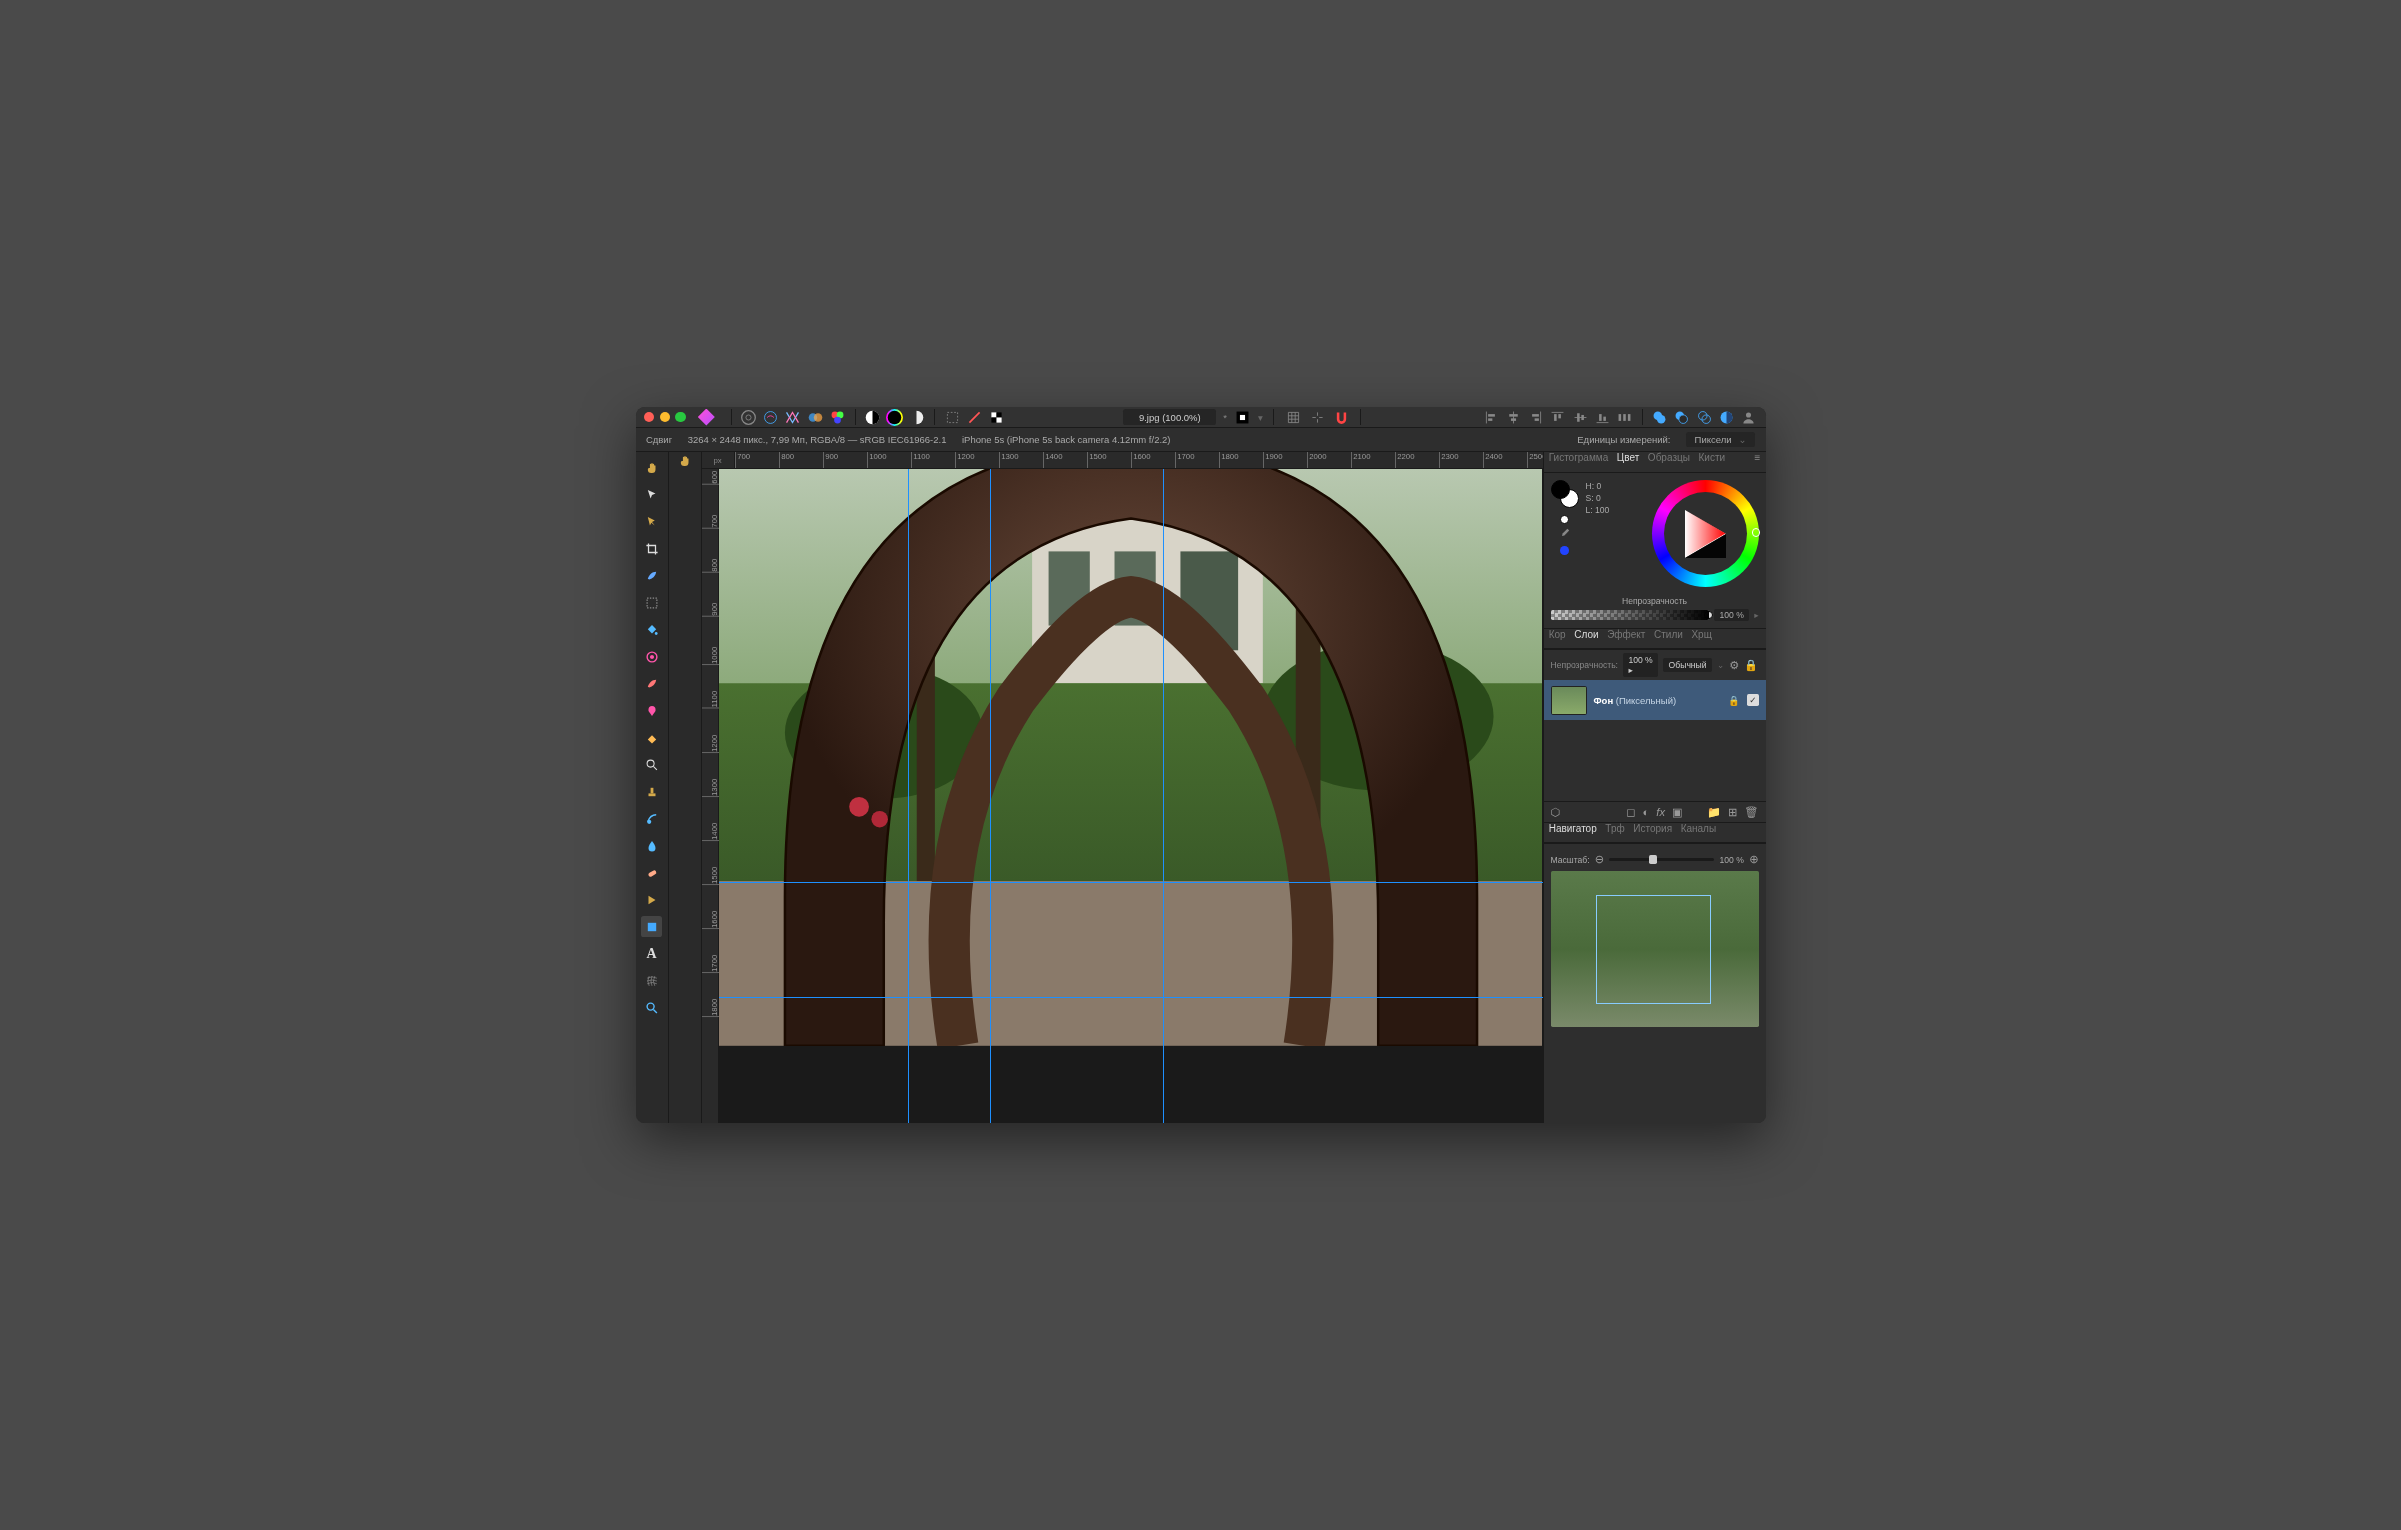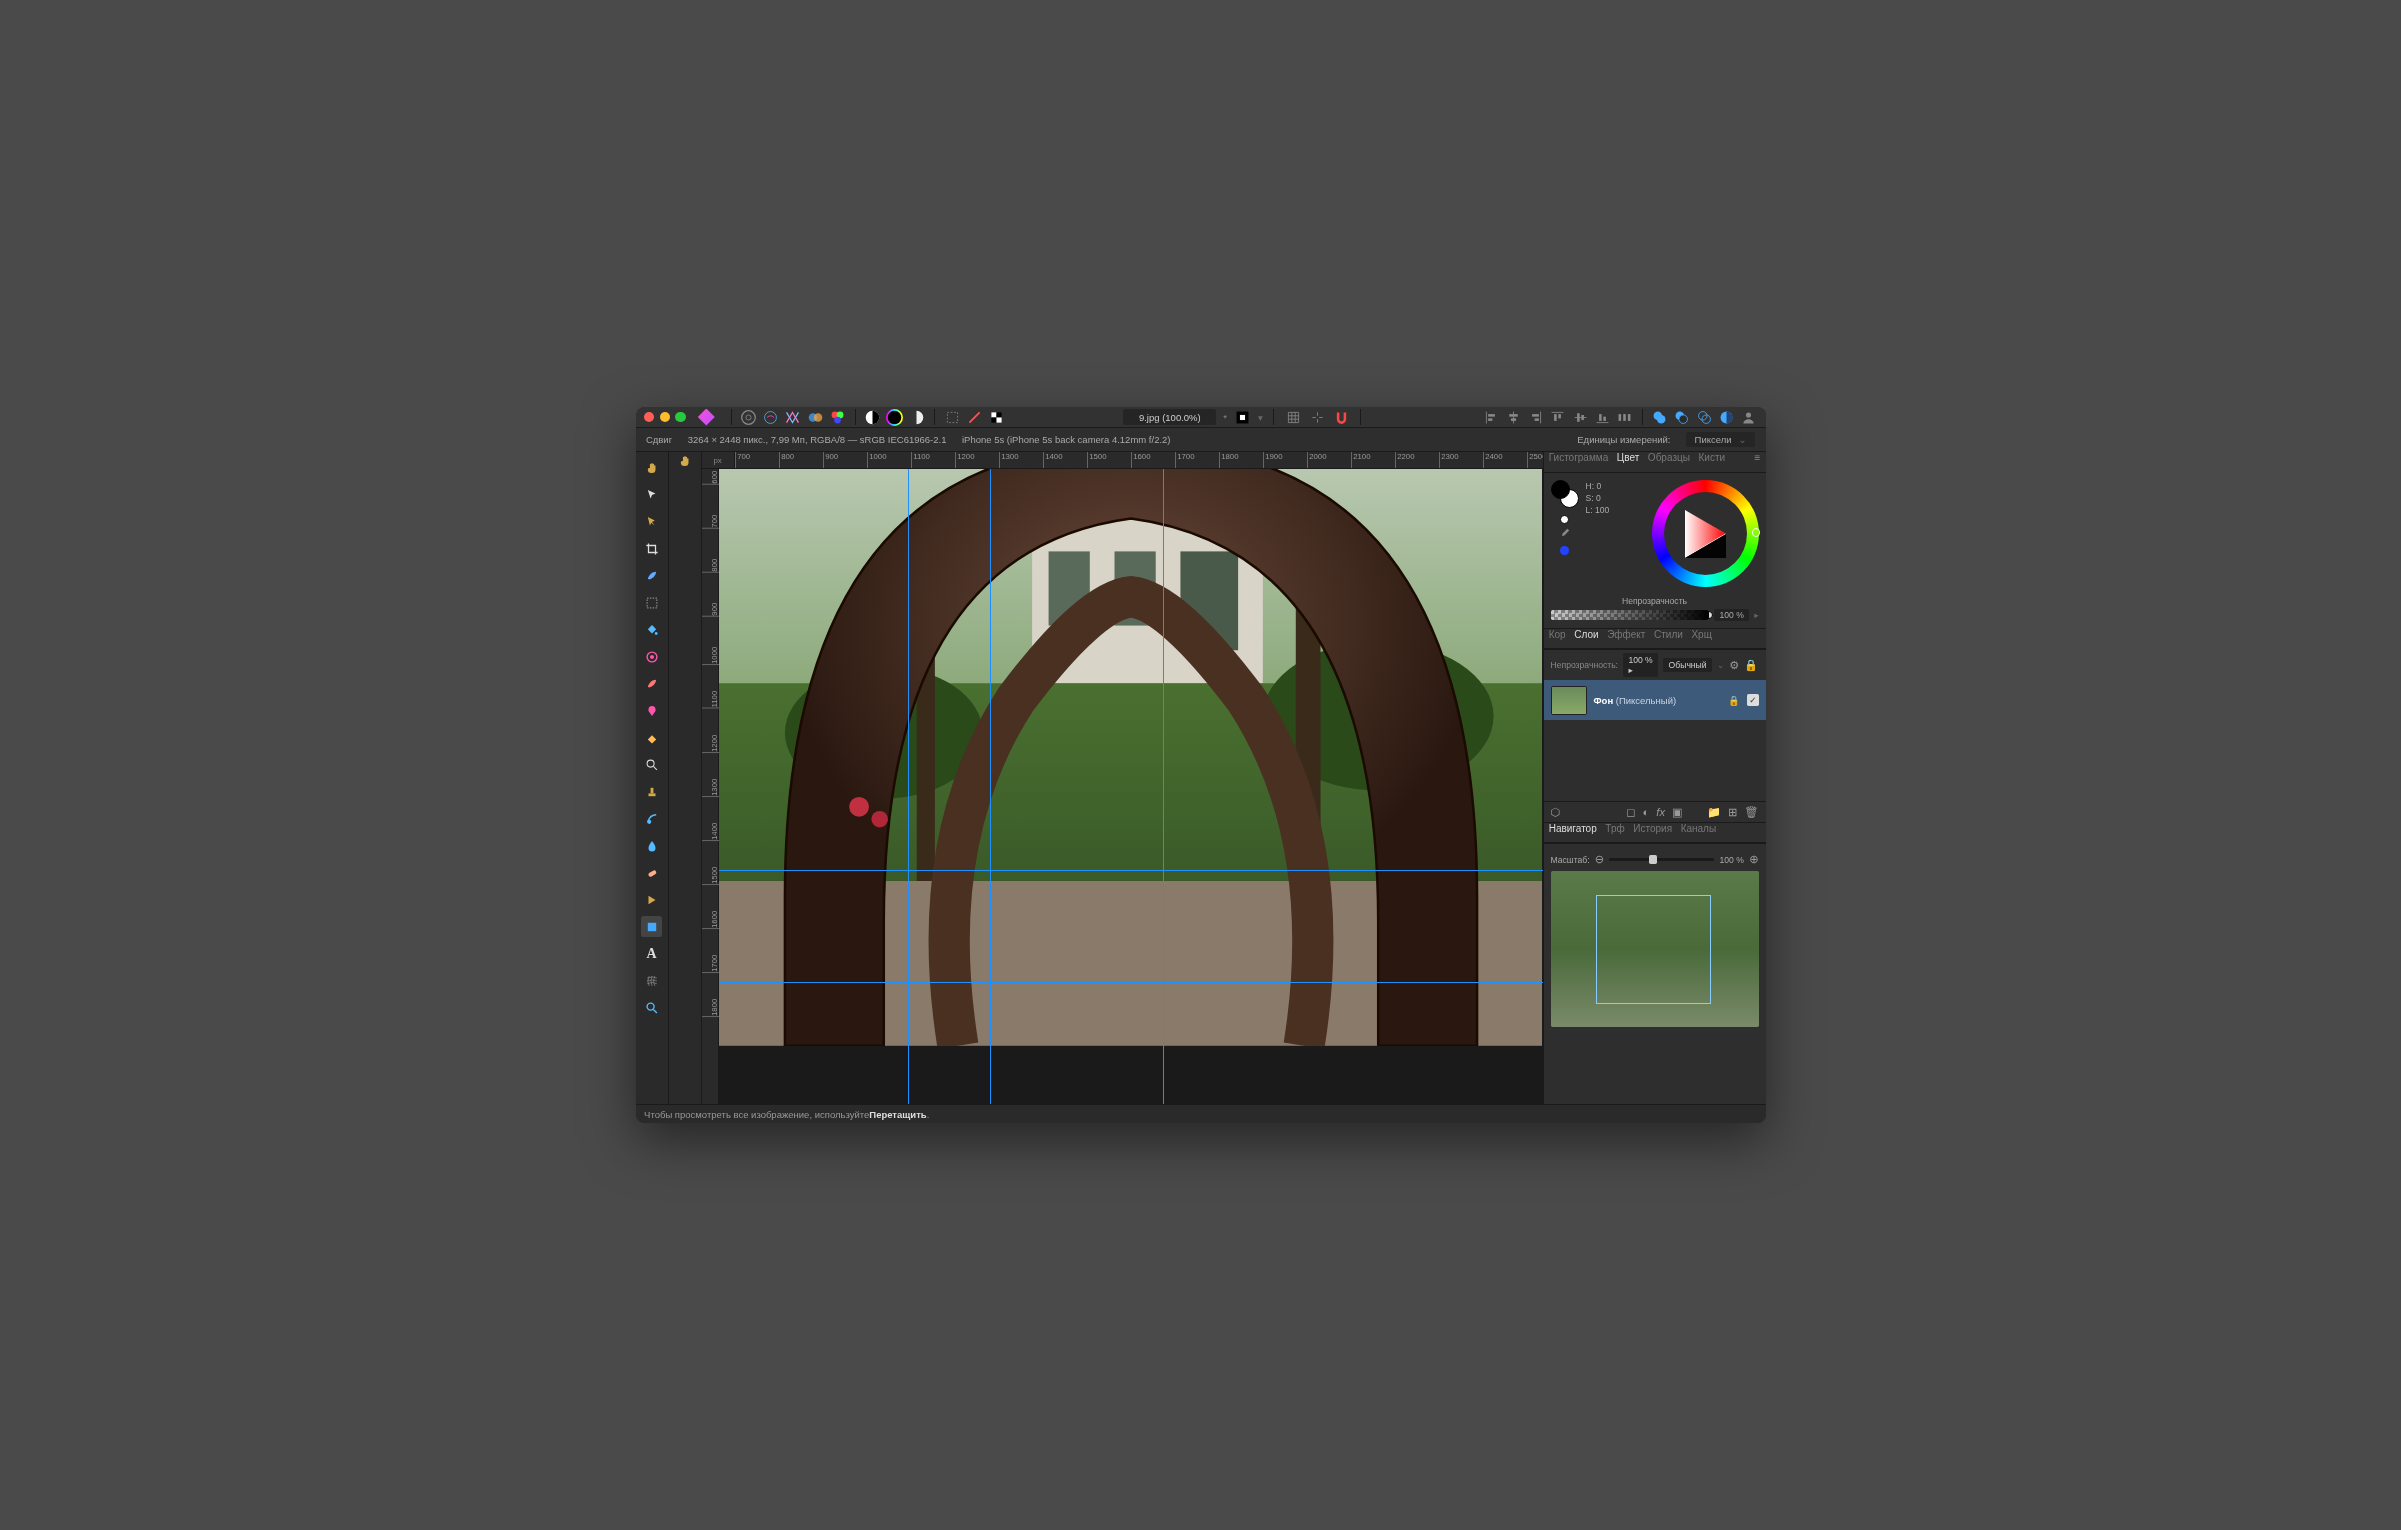--- a/index.html
+++ b/index.html
@@ -607,19 +607,14 @@
           <span>100 %</span>
           <span class="lficon">⊕</span>
         </div>
         <div class="navthumb">
           <div class="navview"></div>
         </div>
       </div>
     </div>
   </div>
 
-  <div class="statusbar">
-    <span>Чтобы просмотреть все изображение, используйте </span>
-    <b>Перетащить</b>
-    <span>.</span>
-  </div>
 </div>
 
 
 </body></html>

